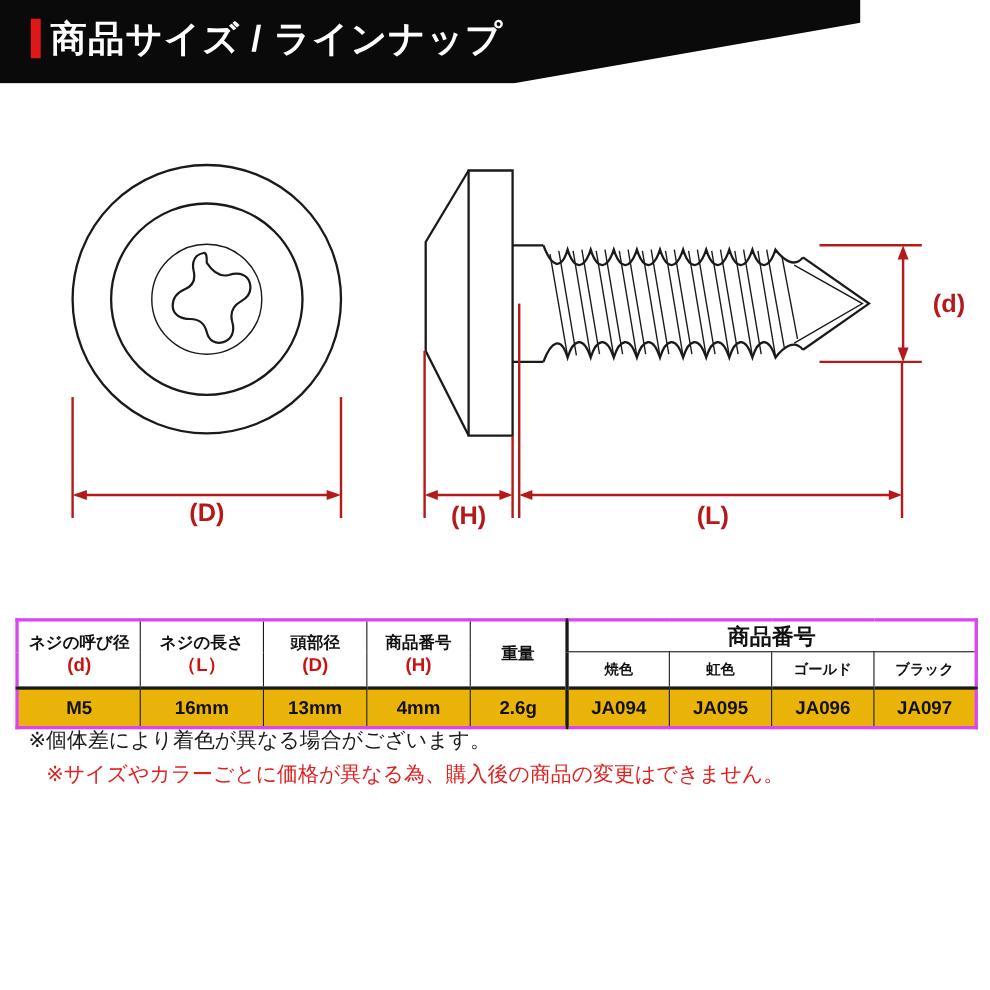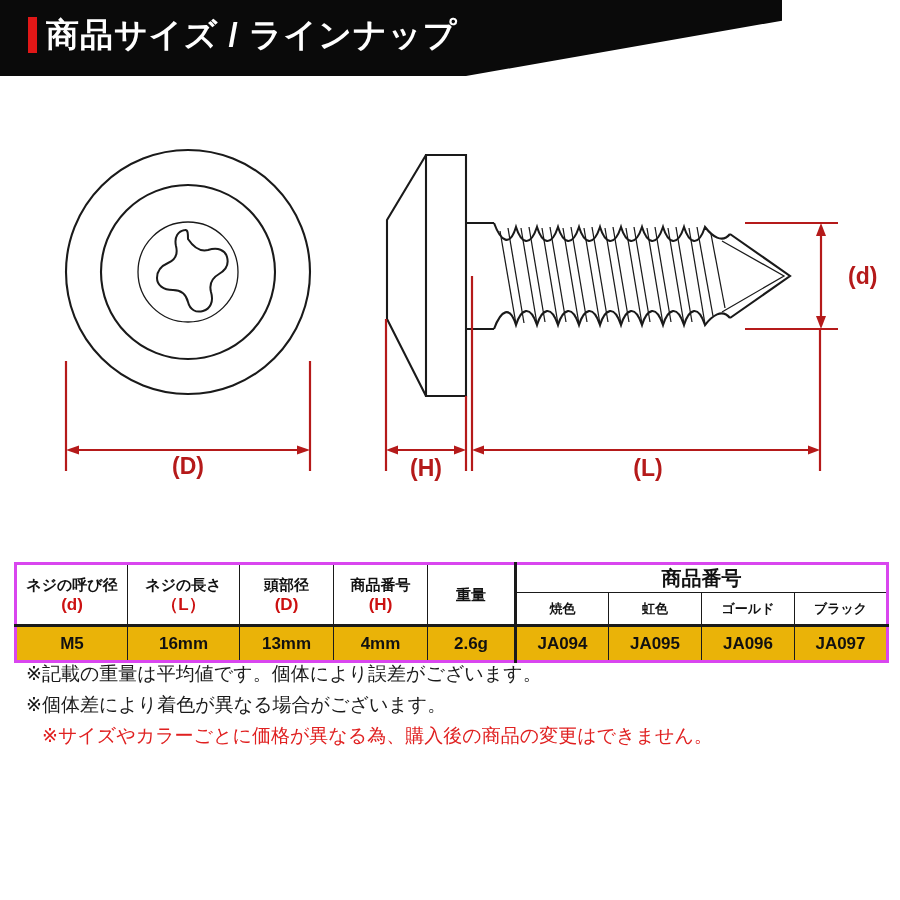--- a/index.html
+++ b/index.html
@@ -322,16 +322,15 @@
         <td class="data-cell thick-top thick-left">JA094</td>
         <td class="data-cell thick-top">JA095</td>
         <td class="data-cell thick-top">JA096</td>
         <td class="data-cell thick-top">JA097</td>
       </tr>
     </tbody>
   </table>
 </div>
 
 <div id="notes">
-  <div class="note">※記載の重量は平均値です。個体により誤差がございます。</div>
   <div class="note">※個体差により着色が異なる場合がございます。</div>
   <div class="note warn">※サイズやカラーごとに価格が異なる為、購入後の商品の変更はできません。</div>
 </div>
 
 </body></html>

